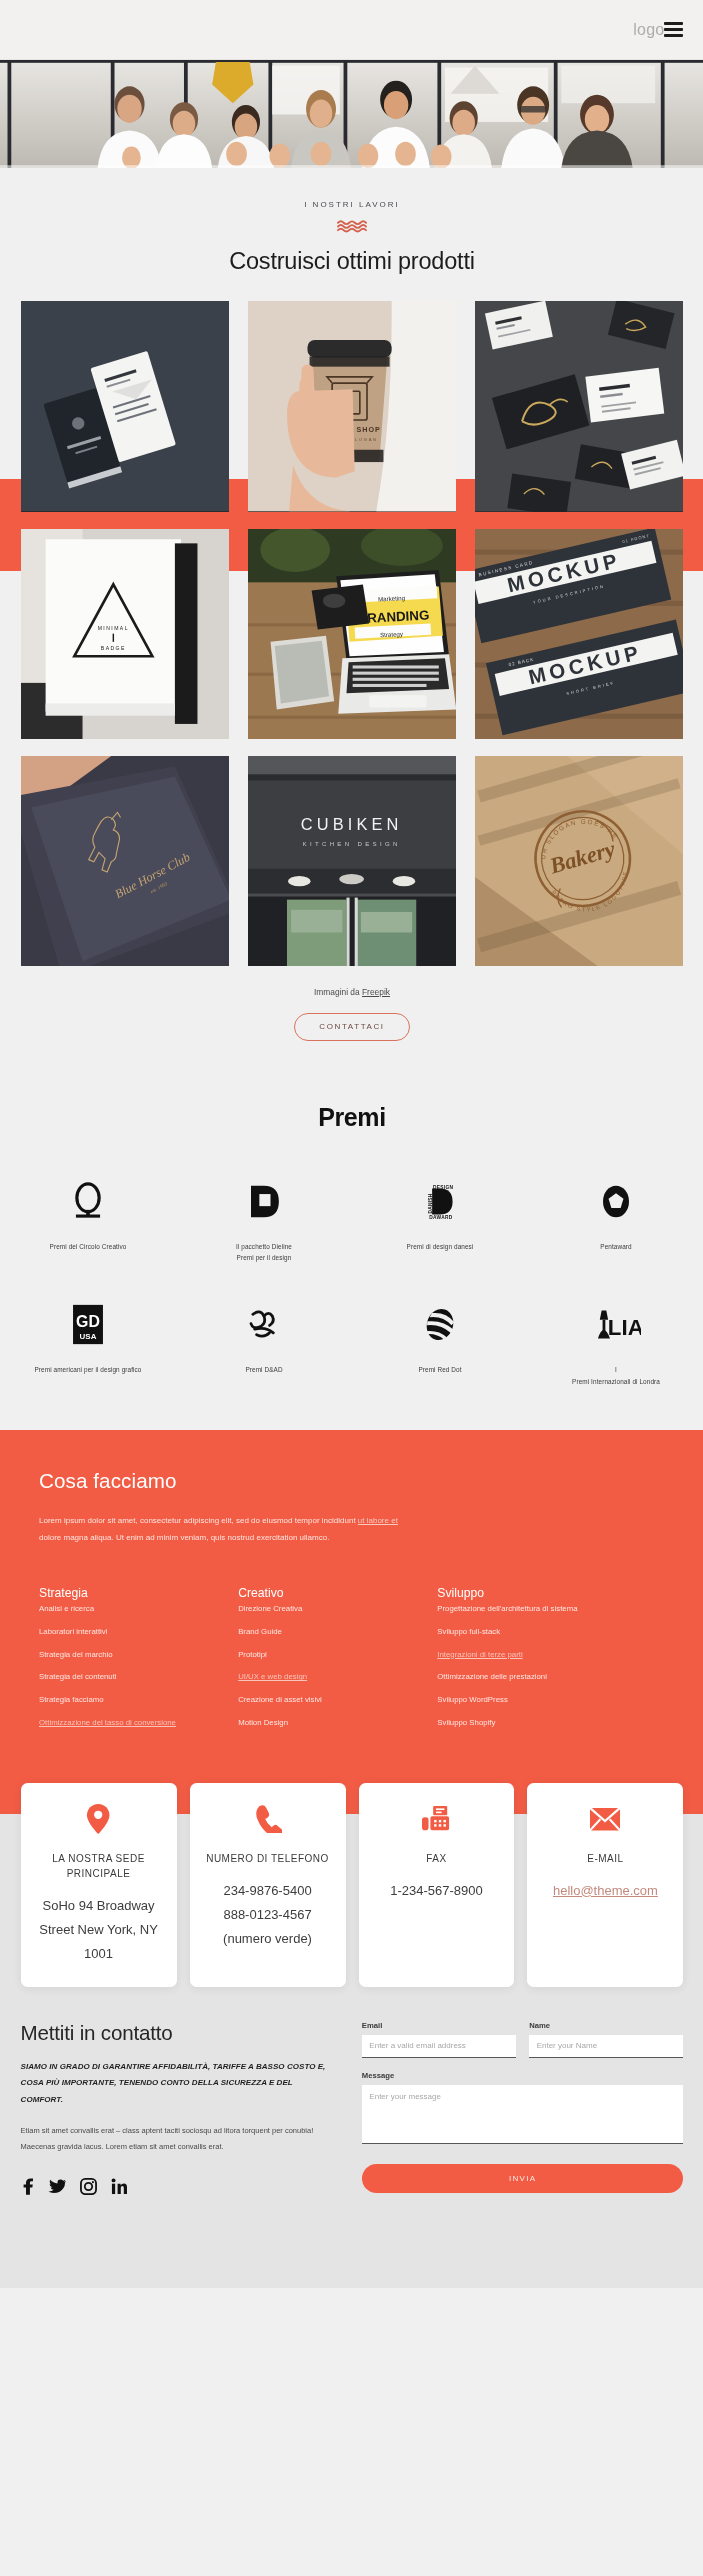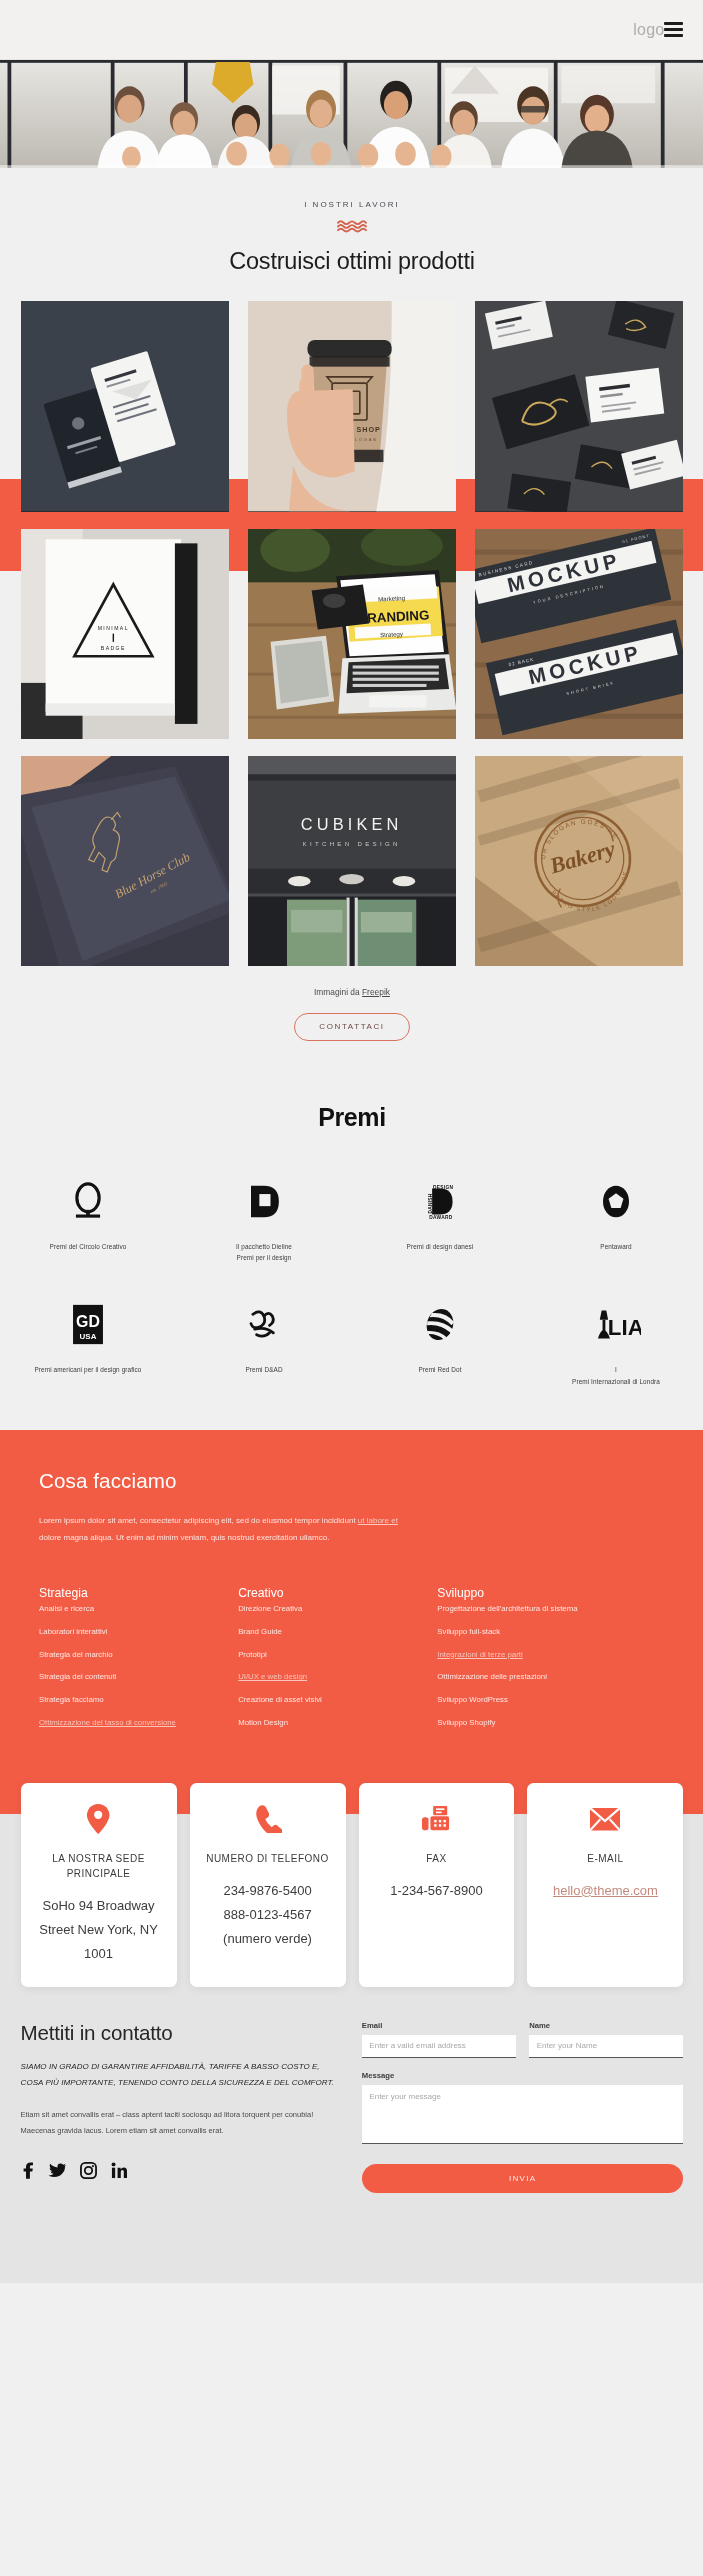--- a/index.html
+++ b/index.html
@@ -211,21 +211,21 @@
   }
   .touch h2 {
     font-size: 20.6px;
     font-weight: 400;
     color: #262626;
     letter-spacing: -0.2px;
   }
   .touch-lead {
     margin-top: 14px;
     font-size: 8px;
-    font-weight: 400;
+    font-weight: 700;
     font-style: italic;
     color: #1f1f1f;
     line-height: 2.05;
     letter-spacing: 0.05px;
   }
   .touch-body {
     margin-top: 15px;
     font-size: 7.5px;
     color: #4a4a4a;
     line-height: 2.2;

